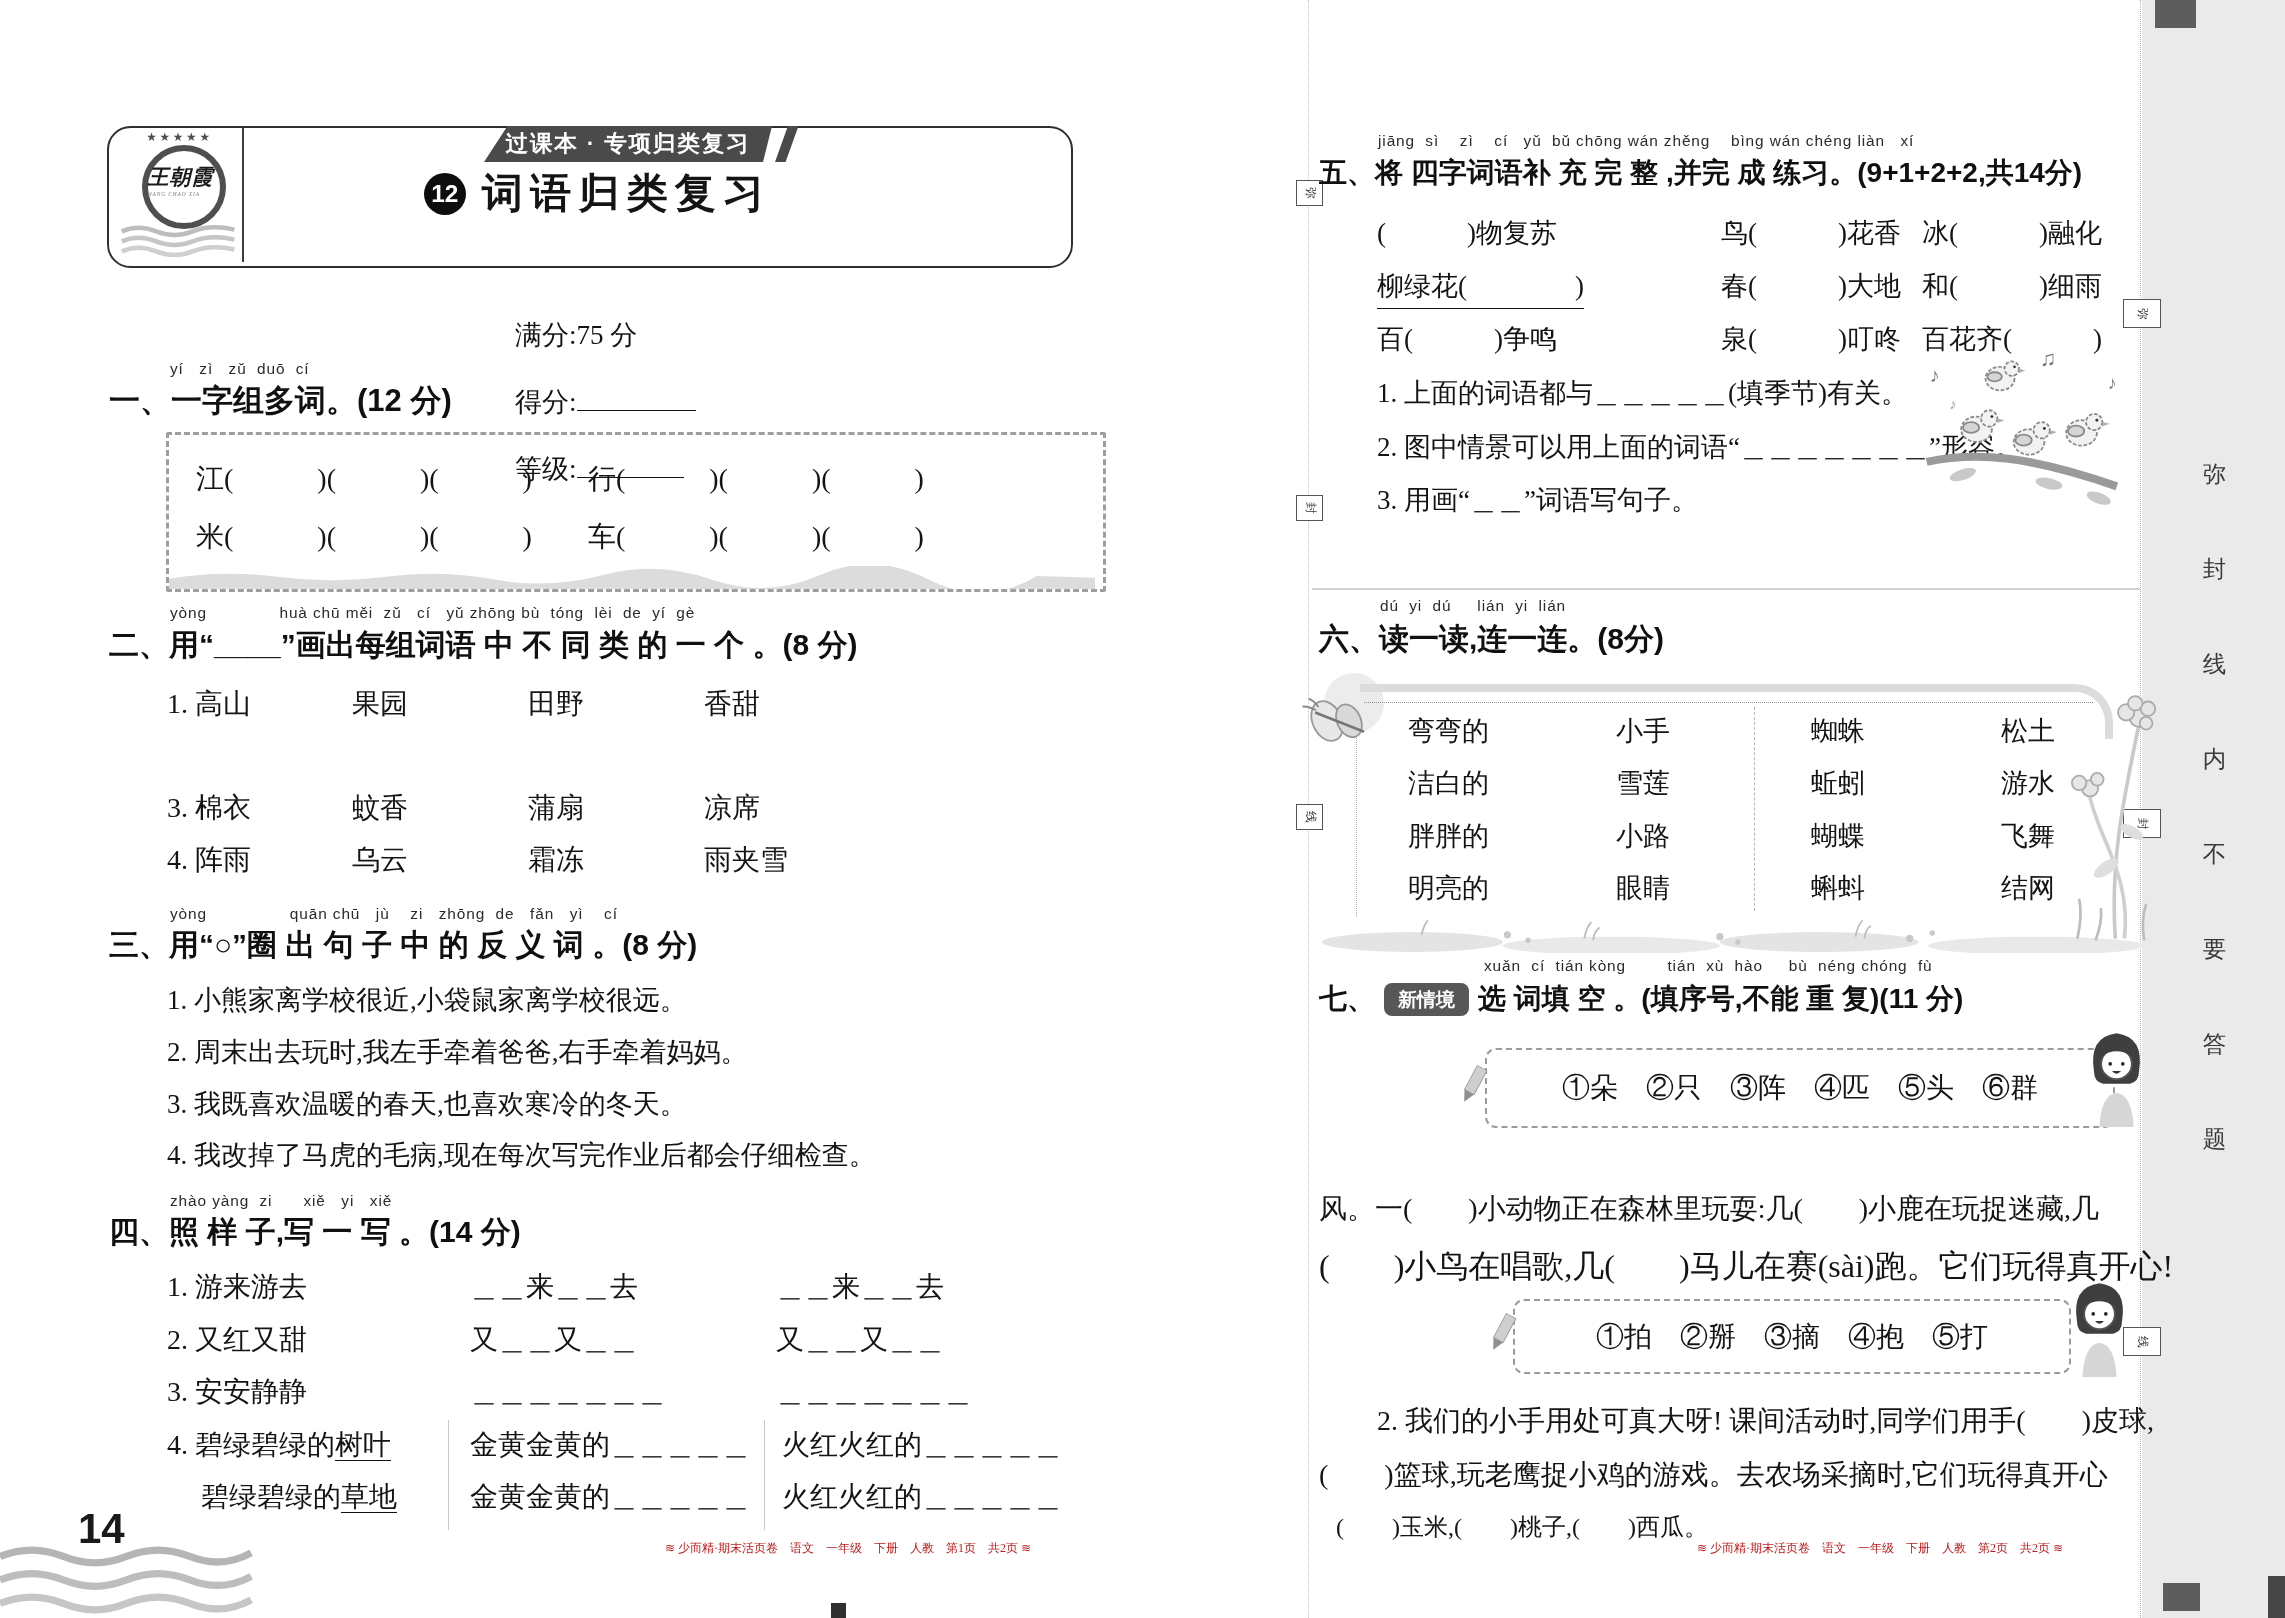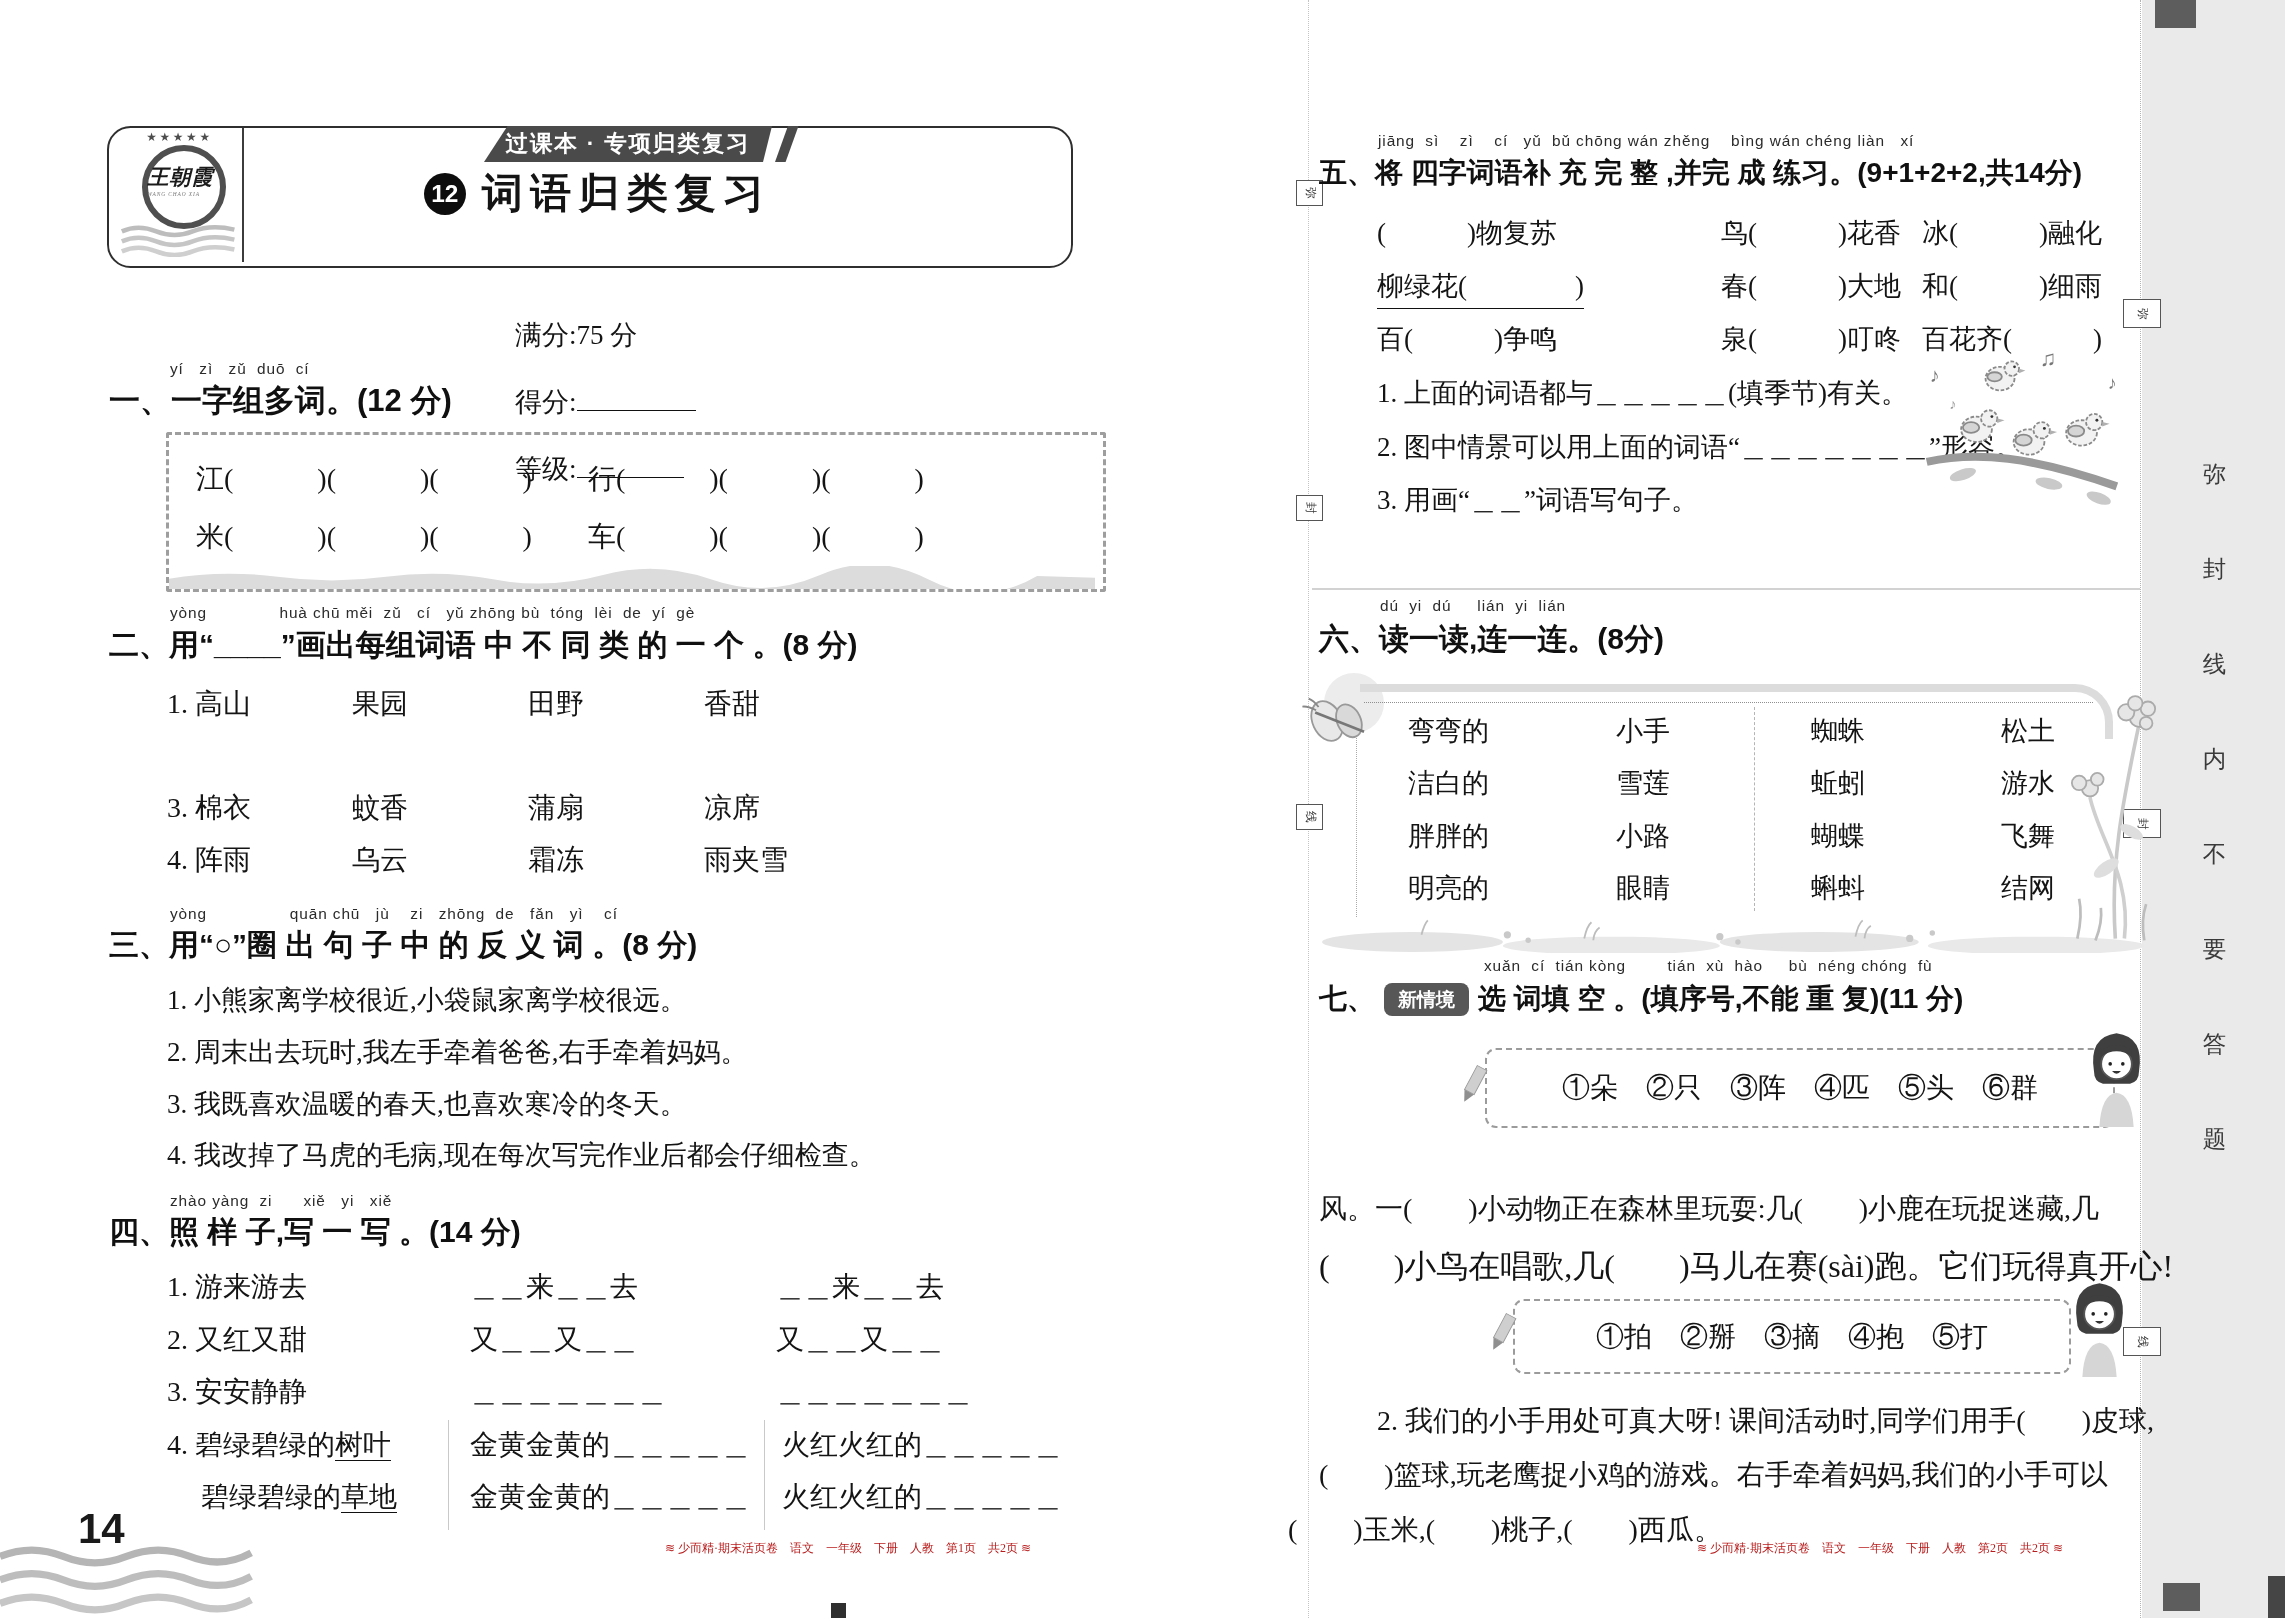--- a/index.html
+++ b/index.html
@@ -340,19 +340,19 @@
   <svg class="abs" style="left:2064px;top:1276px" width="71" height="101" viewBox="0 0 78 112">
     <path d="M14,50 Q8,12 39,8 Q70,12 64,50 Q64,62 54,64 L24,64 Q14,62 14,50 Z" fill="#3f3f3f"></path>
     <circle cx="39" cy="42" r="17" fill="#ffffff" stroke="#555" stroke-width="2"></circle>
     <path d="M22,34 Q39,22 56,34 L56,27 Q39,15 22,27 Z" fill="#3f3f3f"></path>
     <circle cx="32" cy="42" r="2" fill="#222"></circle>
       <circle cx="46" cy="42" r="2" fill="#222"></circle>
     <path d="M34,50 q5,6 10,0 z" fill="#333"></path>
     <path d="M20,112 Q22,76 39,74 Q56,76 58,112 Z" fill="#d6d6d6"></path>
   </svg>
   <div class="abs body-t" style="left:1377px;top:1402px;font-size:28px">2. 我们的小手用处可真大呀! 课间活动时,同学们用手(　　)皮球,</div>
-  <div class="abs body-t" style="left:1319px;top:1456px;font-size:28px">(　　)篮球,玩老鹰捉小鸡的游戏。右手牵着妈妈,我们的小手可以</div>
-  <div class="abs body-t" style="left:1288px;top:1511px;font-size:28px">(　　)玉米,(　　)桃子,(　　)西瓜。</div>
+  <div class="abs body-t" style="left:1319px;top:1456px;font-size:28px">(　　)篮球,玩老鹰捉小鸡的游戏。去农场采摘时,它们玩得真开心</div>
+  <div class="abs body-t" style="left:1336px;top:1511px;font-size:24px">(　　)玉米,(　　)桃子,(　　)西瓜。</div>
 
   <div class="abs footer" style="left:1484px;top:1540px;width:579px">≋ 少而精·期末活页卷　语文　一年级　下册　人教　第2页　共2页 ≋</div>
 
 </div>
 
 
 </body></html>

